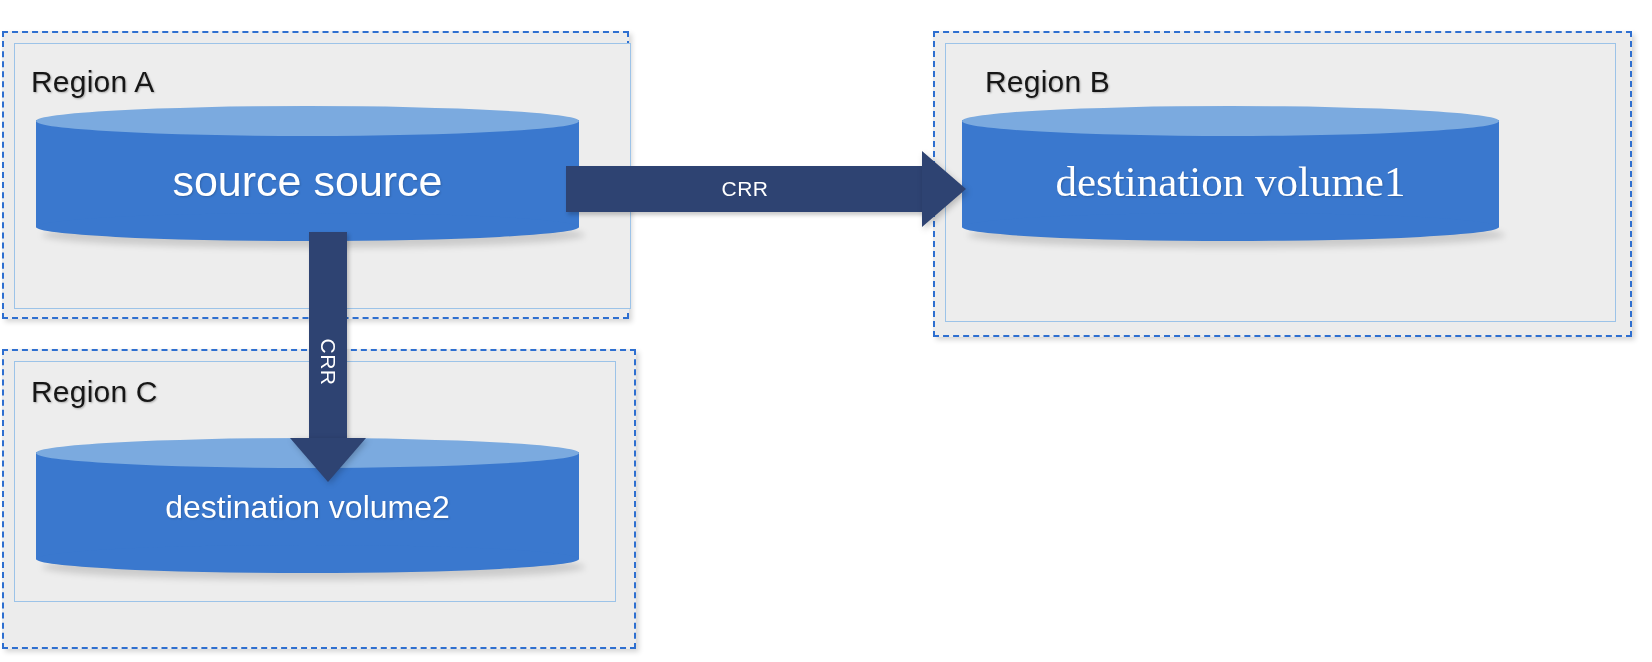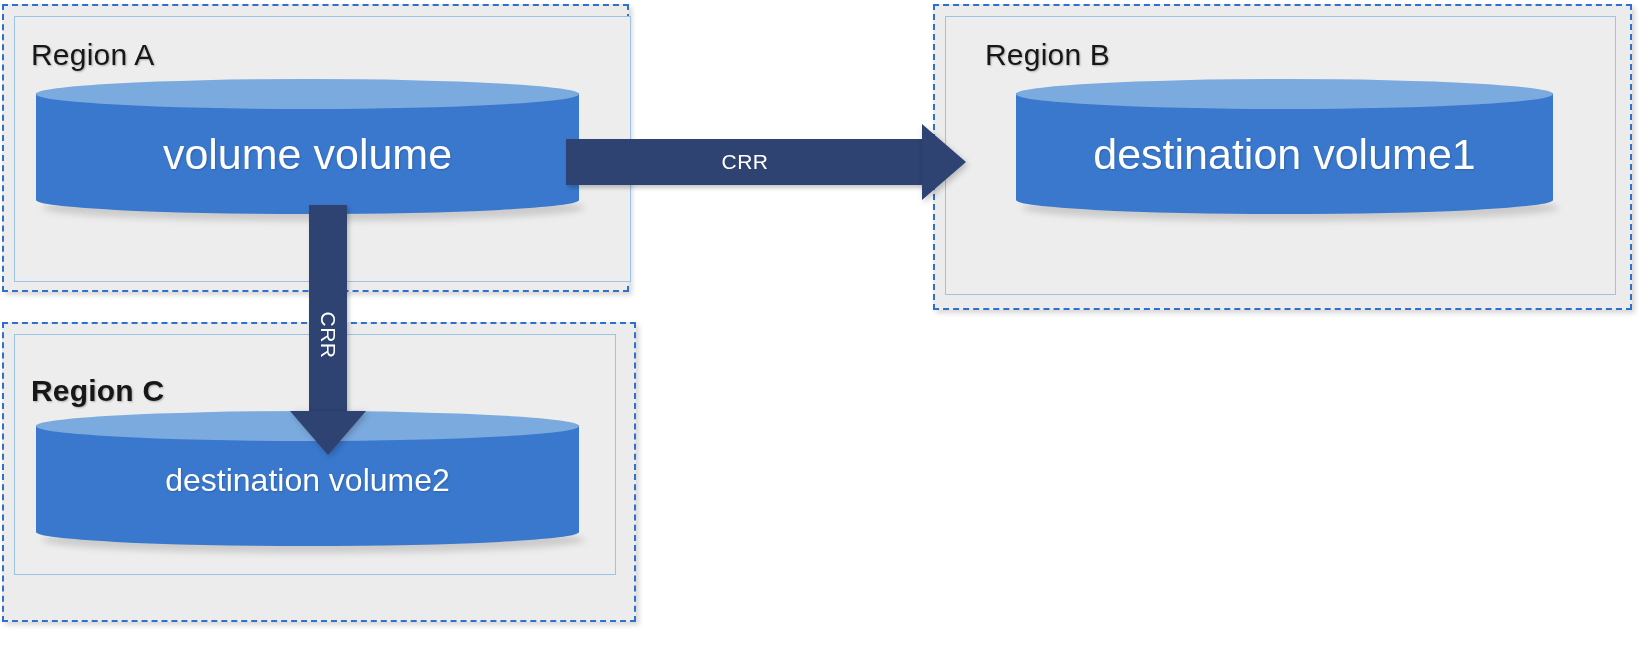--- a/index.html
+++ b/index.html
@@ -3,21 +3,21 @@
 <meta charset="utf-8">
 <title>CRR Replication Diagram</title>
 <style>
   html,body{margin:0;padding:0;}
   body{
     width:1652px;height:662px;
     background:#ffffff;
     font-family:"Liberation Sans", sans-serif;
     overflow:hidden;
   }
-  .canvas{position:relative;width:1652px;height:492px;}
+  .canvas{position:relative;width:1652px;height:492px;margin-top:27px;}
 
   
   .region{
     position:absolute;
     box-sizing:border-box;
     border:2px dashed #2E6FD0;
     background:#ECECEC;
     box-shadow:3px 3px 5px rgba(0,0,0,0.16);
   }
   .region-inner{
@@ -126,42 +126,42 @@
   </div>
   <div class="region-inner" style="left:14px;top:16px;width:617px;height:266px;">
   </div>
   <div class="region-label" style="left:31px;top:38px;">Region A</div>
 
   <div class="cyl" style="left:36px;top:79px;width:543px;height:135px;">
     <div class="cyl-shadow" style="height:26px;"></div>
     <div class="cyl-body" style="top:14px;height:107px;z-index:2;"></div>
     <div class="cyl-bottom" style="height:28px;z-index:3;"></div>
     <div class="cyl-top" style="height:30px;z-index:4;"></div>
-    <div class="cyl-label" style="top:51px;font-size:43px;">volume volume</div>
+    <div class="cyl-label" style="top:51px;font-size:43px;">source source</div>
   </div>
 
   <div class="region" style="left:933px;top:4px;width:699px;height:306px;">
   </div>
   <div class="region-inner" style="left:945px;top:16px;width:671px;height:279px;">
   </div>
   <div class="region-label" style="left:985px;top:38px;">Region B</div>
 
-  <div class="cyl" style="left:1016px;top:79px;width:537px;height:135px;">
+  <div class="cyl" style="left:962px;top:79px;width:537px;height:135px;font-family:Liberation Serif, serif;">
     <div class="cyl-shadow" style="height:26px;"></div>
     <div class="cyl-body" style="top:14px;height:107px;z-index:2;"></div>
     <div class="cyl-bottom" style="height:28px;z-index:3;"></div>
     <div class="cyl-top" style="height:30px;z-index:4;"></div>
     <div class="cyl-label" style="top:51px;font-size:43px;">destination volume1</div>
   </div>
 
   <div class="region" style="left:2px;top:322px;width:634px;height:300px;">
   </div>
   <div class="region-inner" style="left:14px;top:334px;width:602px;height:241px;">
   </div>
-  <div class="region-label" style="left:31px;top:374px;font-weight:bold;">Region C</div>
+  <div class="region-label" style="left:31px;top:348px;">Region C</div>
 
   <div class="cyl" style="left:36px;top:411px;width:543px;height:135px;">
     <div class="cyl-shadow" style="height:26px;"></div>
     <div class="cyl-body" style="top:14px;height:107px;z-index:2;"></div>
     <div class="cyl-bottom" style="height:28px;z-index:3;"></div>
     <div class="cyl-top" style="height:30px;z-index:4;"></div>
     <div class="cyl-label" style="top:51px;font-size:32px;">destination volume2</div>
   </div>
 
   <div class="arrow-h" style="left:566px;top:139px;width:400px;height:46px;">

